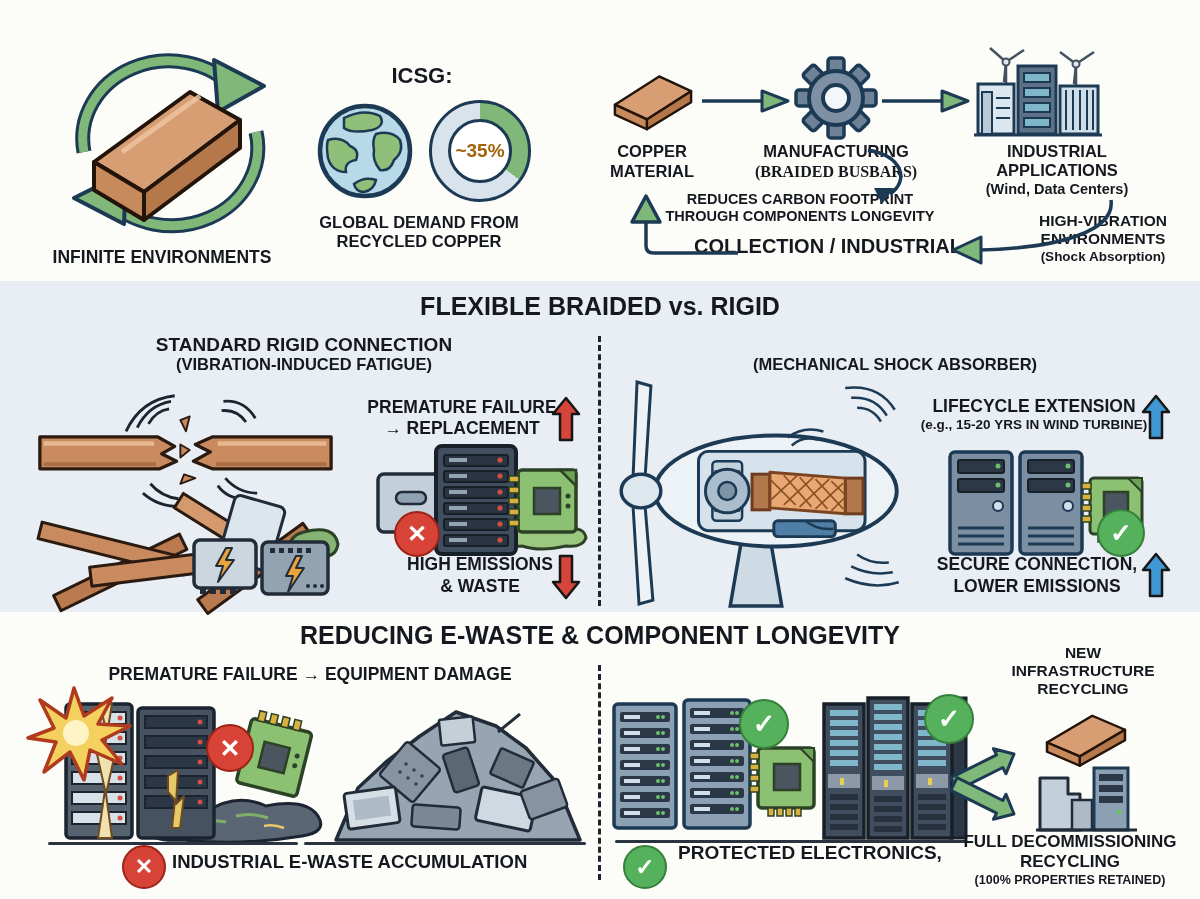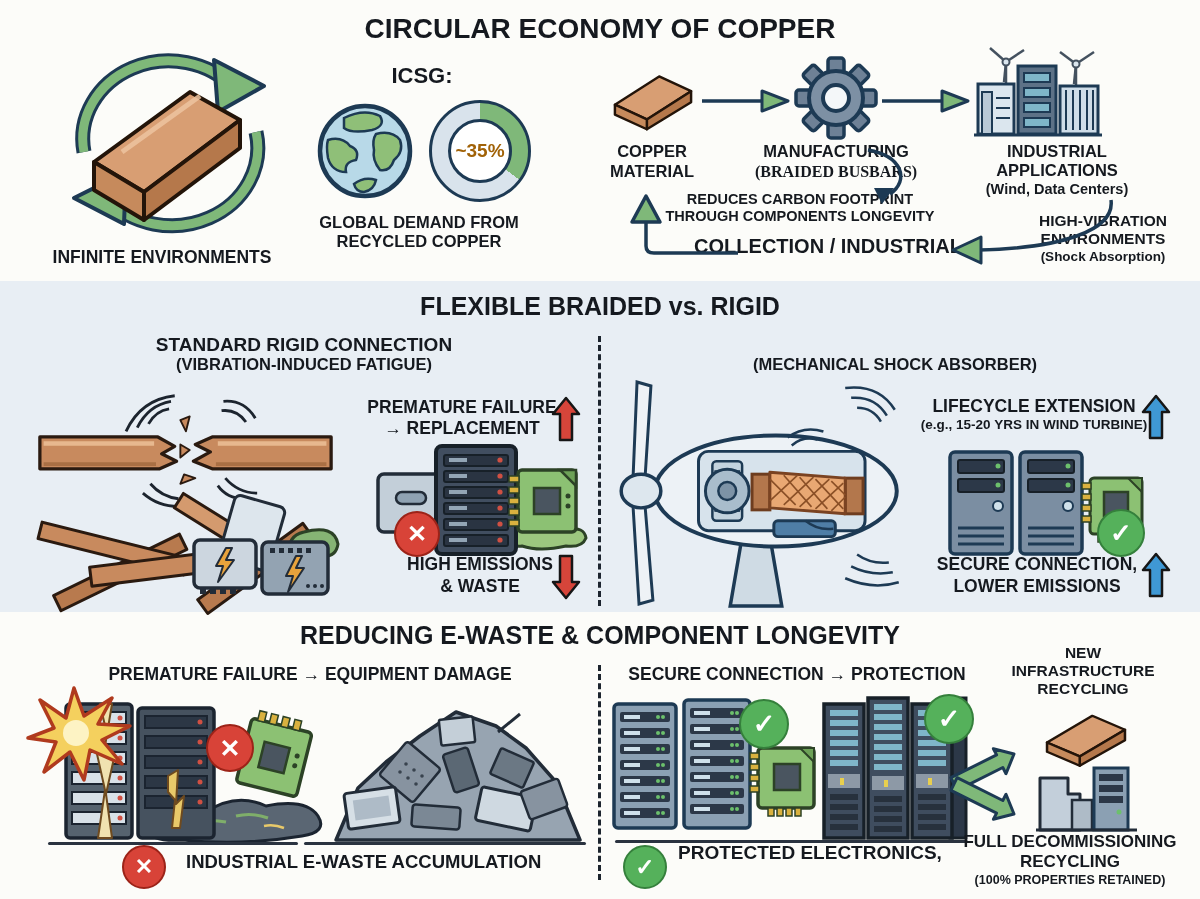--- a/index.html
+++ b/index.html
@@ -20,21 +20,20 @@
   .gline{position:absolute;height:3px;background:#2a3340;border-radius:2px;}
   svg{position:absolute;overflow:visible;}
 </style>
 </head>
 <body>
 
 <div id="canvas">
 
   <div class="band" style="top:281px;height:331px;"></div>
 
-  <div class="t" style="left:600px;top:14px;font-size:28px;">CIRCULAR ECONOMY OF COPPER</div>
 
   <svg style="left:42px;top:34px;" width="252" height="212" viewBox="0 0 252 212">
     <path d="M42 118 A86 78 0 0 1 192 54" fill="none" stroke="#1d3a54" stroke-width="15"></path>
     <path d="M42 118 A86 78 0 0 1 192 54" fill="none" stroke="#7fb879" stroke-width="9"></path>
     <polygon points="172,26 222,52 176,78" fill="#7fb879" stroke="#1d3a54" stroke-width="4" stroke-linejoin="round"></polygon>
     <path d="M214 98 A86 78 0 0 1 64 164" fill="none" stroke="#1d3a54" stroke-width="15"></path>
     <path d="M214 98 A86 78 0 0 1 64 164" fill="none" stroke="#7fb879" stroke-width="9"></path>
     <polygon points="84,138 32,164 82,190" fill="#7fb879" stroke="#1d3a54" stroke-width="4" stroke-linejoin="round"></polygon>
     <polygon points="52,128 148,58 198,86 102,158" fill="#d89e73" stroke="#231409" stroke-width="4" stroke-linejoin="round"></polygon>
     <polygon points="102,158 198,86 198,114 102,186" fill="#b5784b" stroke="#231409" stroke-width="4" stroke-linejoin="round"></polygon>
@@ -376,21 +375,20 @@
   <div class="t" style="left:1037px;top:555px;font-size:17.5px;">SECURE CONNECTION,</div>
   <div class="t" style="left:1037px;top:577px;font-size:17.5px;">LOWER EMISSIONS</div>
   <svg style="left:1142px;top:552px;" width="28" height="46" viewBox="0 0 28 46">
     <polygon points="14,2 27,18 20,18 20,44 8,44 8,18 1,18" fill="#3f98d4" stroke="#161616" stroke-width="2.5" stroke-linejoin="round"></polygon>
   </svg>
 
   <div class="t" style="left:600px;top:622px;font-size:25px;">REDUCING E-WASTE &amp; COMPONENT LONGEVITY</div>
   <div class="divider" style="left:598px;top:665px;height:215px;"></div>
 
   <div class="t" style="left:310px;top:665px;font-size:17.5px;">PREMATURE FAILURE → EQUIPMENT DAMAGE</div>
-  <div class="t" style="left:797px;top:665px;font-size:17.5px;">SECURE CONNECTION → PROTECTION</div>
 
   <div class="t" style="left:1083px;top:645px;font-size:15.5px;">NEW</div>
   <div class="t" style="left:1083px;top:663px;font-size:15.5px;">INFRASTRUCTURE</div>
   <div class="t" style="left:1083px;top:681px;font-size:15.5px;">RECYCLING</div>
 
   <svg style="left:26px;top:688px;" width="312" height="160" viewBox="0 0 312 160">
     <path d="M120 142 q20 -28 60 -18 q30 -20 60 -6 q40 -8 52 10 q10 16 -16 20 q-60 10 -120 4 q-30 2 -36 -10 z" fill="#5a6673" stroke="#1b2430" stroke-width="3"></path>
     <g stroke="#7fae6a" stroke-width="3" fill="none">
         <path d="M160 136 q20 -6 40 -2"></path>
         <path d="M210 128 q16 -4 32 2"></path>
@@ -469,21 +467,21 @@
     <rect x="84" y="114" width="48" height="22" rx="3" fill="#7b8895" stroke="#222c38" stroke-width="2.5" transform="rotate(4 108 125)"></rect>
     <rect x="150" y="100" width="56" height="34" rx="3" fill="#cfd9e1" stroke="#222c38" stroke-width="3" transform="rotate(12 178 117)"></rect>
     <rect x="196" y="92" width="40" height="30" rx="3" fill="#8793a0" stroke="#222c38" stroke-width="2.5" transform="rotate(-20 216 107)"></rect>
     <line x1="170" y1="40" x2="192" y2="22" stroke="#222c38" stroke-width="3"></line>
   </svg>
 
   <div class="gline" style="left:48px;top:842px;width:250px;"></div>
   <div class="gline" style="left:304px;top:842px;width:282px;"></div>
 
   <div class="badge badge-x" style="left:122px;top:845px;width:40px;height:40px;font-size:22px;">✕</div>
-  <div class="tl" style="left:172px;top:852px;font-size:18.5px;margin-left:14px;">INDUSTRIAL E-WASTE ACCUMULATION</div>
+  <div class="tl" style="left:172px;top:852px;font-size:18.5px;">INDUSTRIAL E-WASTE ACCUMULATION</div>
 
   <svg style="left:612px;top:690px;" width="360" height="150" viewBox="0 0 360 150">
     <g>
       <rect x="2" y="14" width="62" height="124" rx="4" fill="#8ba0b3" stroke="#1d3a54" stroke-width="3.5"></rect>
       <g>
         <rect x="8" y="22" width="50" height="10" rx="2" fill="#2c3848"></rect>
           <rect x="8" y="38" width="50" height="10" rx="2" fill="#2c3848"></rect>
         <rect x="8" y="54" width="50" height="10" rx="2" fill="#2c3848"></rect>
           <rect x="8" y="70" width="50" height="10" rx="2" fill="#2c3848"></rect>
         <rect x="8" y="86" width="50" height="10" rx="2" fill="#2c3848"></rect>

